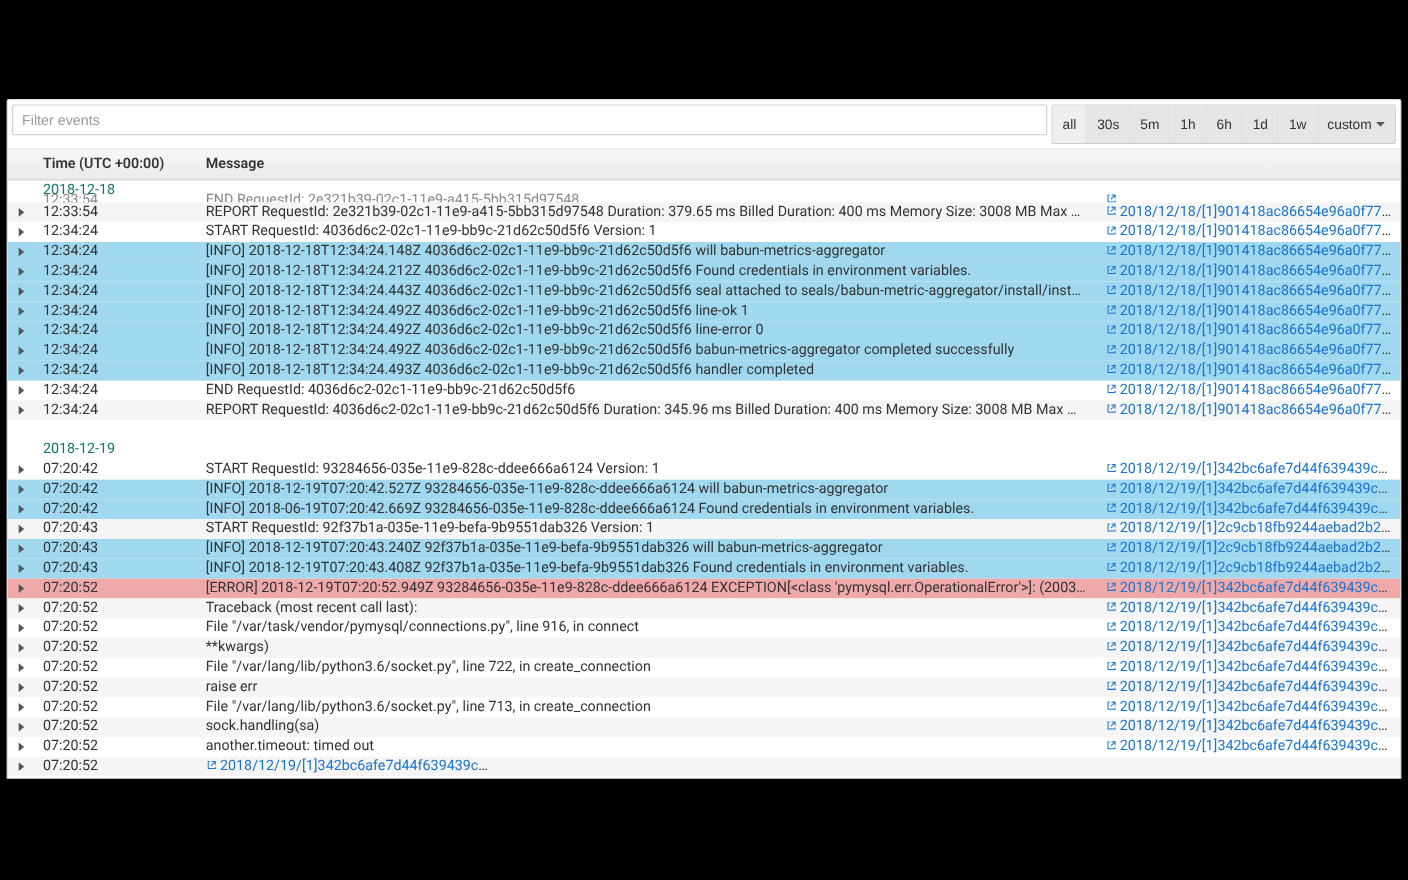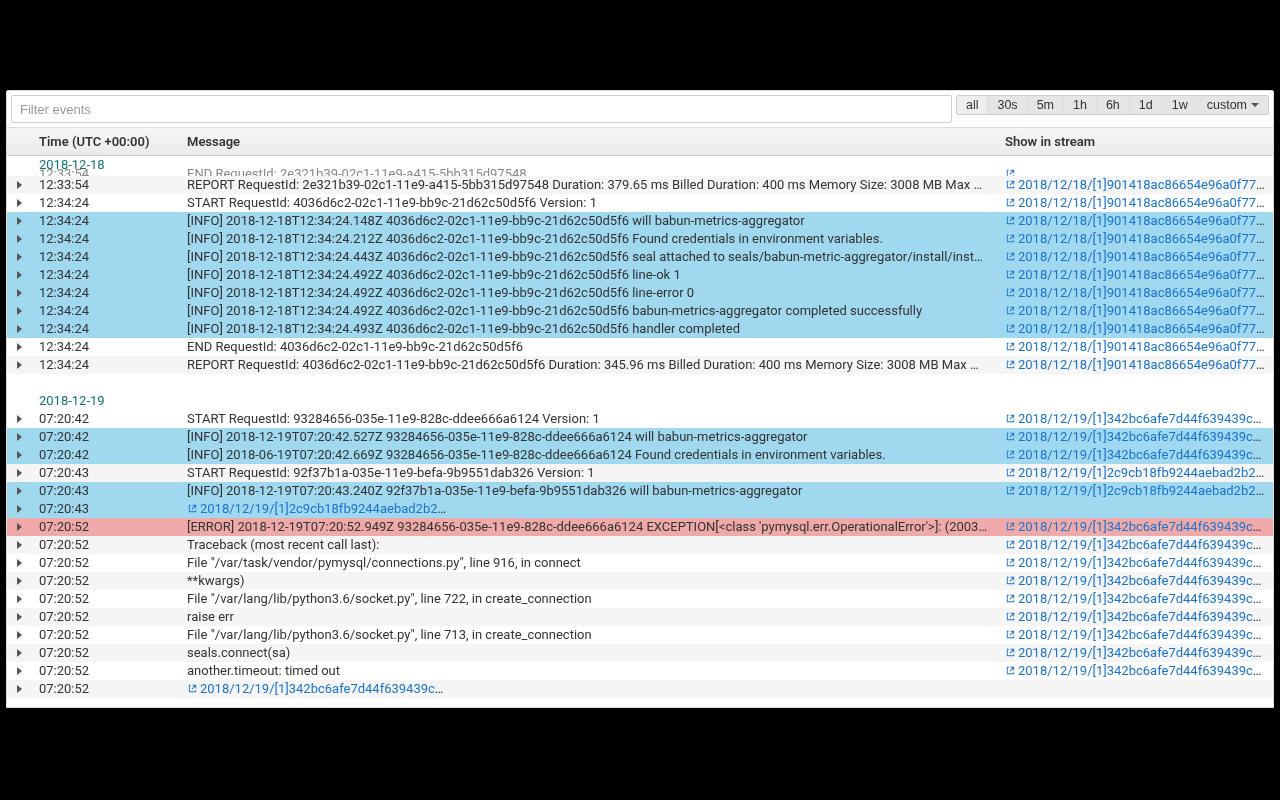--- a/index.html
+++ b/index.html
@@ -38,21 +38,21 @@
     padding: 0 8px;
     font-size: 13px;
     color: #555;
   }
   .filter-input::placeholder { color: #999; }
   .range-group {
     display: flex;
     align-items: center;
     border: 1px solid #ccc;
     border-radius: 2px;
-    height: 20px;
+    height: 36px;
     background: #fff;
   }
   .range-btn {
     height: 100%;
     padding: 0 9px;
     border: none;
     border-right: 1px solid #ddd;
     background: #e5e5e5;
     font-size: 12.5px;
     color: #333;
@@ -151,21 +151,20 @@
         <button class="range-btn">1d</button>
         <button class="range-btn">1w</button>
         <button class="range-btn">custom <span class="caret"></span></button>
       </div>
   </div>
 
   <div class="header-row">
     <div class="col col-expand"></div>
     <div class="col col-time">Time (UTC +00:00)</div>
     <div class="col col-msg">Message</div>
-    <div class="col col-stream">Show in stream</div>
   </div>
 
   <div class="rows" id="rows">
       <div class="date-row">
         <div class="label">2018-12-18</div>
       </div>
       <div class="truncated-top">
         <div class="col-expand"></div>
         <div class="col-time">12:33:54</div>
         <div class="col-msg">END RequestId: 2e321b39-02c1-11e9-a415-5bb315d97548</div>
@@ -335,20 +334,21 @@
         <div class="col-msg">[INFO] 2018-12-19T07:20:43.240Z 92f37b1a-035e-11e9-befa-9b9551dab326 will babun-metrics-aggregator</div>
         <div class="col-stream"><a href="#"><svg viewBox="0 0 12 12" class="ext-icon">
               <path d="M4 2H2v8h8V8h-1v1H3V3h1V2zm2 0h4v4h-1V3.7L5.7 7 5 6.3 8.3 3H6V2z" fill="#1a73cf"></path>
             </svg>2018/12/19/[1]2c9cb18fb9244aebad2b2c…</a></div>
       </div>
       <div class="row info">
         <div class="col-expand">
           <span class="chevron"></span>
         </div>
         <div class="col-time">07:20:43</div>
+        <div class="col-msg">[INFO] 2018-12-19T07:20:43.408Z 92f37b1a-035e-11e9-befa-9b9551dab326 Found credentials in environment variables.</div>
         <div class="col-stream"><a href="#"><svg viewBox="0 0 12 12" class="ext-icon">
               <path d="M4 2H2v8h8V8h-1v1H3V3h1V2zm2 0h4v4h-1V3.7L5.7 7 5 6.3 8.3 3H6V2z" fill="#1a73cf"></path>
             </svg>2018/12/19/[1]2c9cb18fb9244aebad2b2c…</a></div>
       </div>
       <div class="row error">
         <div class="col-expand">
           <span class="chevron"></span>
         </div>
         <div class="col-time">07:20:52</div>
         <div class="col-msg">[ERROR] 2018-12-19T07:20:52.949Z 93284656-035e-11e9-828c-ddee666a6124 EXCEPTION[&lt;class 'pymysql.err.OperationalError'&gt;]: (2003, "Ca</div>
@@ -414,21 +414,21 @@
         <div class="col-msg">File "/var/lang/lib/python3.6/socket.py", line 713, in create_connection</div>
         <div class="col-stream"><a href="#"><svg viewBox="0 0 12 12" class="ext-icon">
               <path d="M4 2H2v8h8V8h-1v1H3V3h1V2zm2 0h4v4h-1V3.7L5.7 7 5 6.3 8.3 3H6V2z" fill="#1a73cf"></path>
             </svg>2018/12/19/[1]342bc6afe7d44f639439cc9…</a></div>
       </div>
       <div class="row odd">
         <div class="col-expand">
           <span class="chevron"></span>
         </div>
         <div class="col-time">07:20:52</div>
-        <div class="col-msg">seals.connect(sa)</div>
+        <div class="col-msg">sock.handling(sa)</div>
         <div class="col-stream"><a href="#"><svg viewBox="0 0 12 12" class="ext-icon">
               <path d="M4 2H2v8h8V8h-1v1H3V3h1V2zm2 0h4v4h-1V3.7L5.7 7 5 6.3 8.3 3H6V2z" fill="#1a73cf"></path>
             </svg>2018/12/19/[1]342bc6afe7d44f639439cc9…</a></div>
       </div>
       <div class="row ">
         <div class="col-expand">
           <span class="chevron"></span>
         </div>
         <div class="col-time">07:20:52</div>
         <div class="col-msg">another.timeout: timed out</div>

